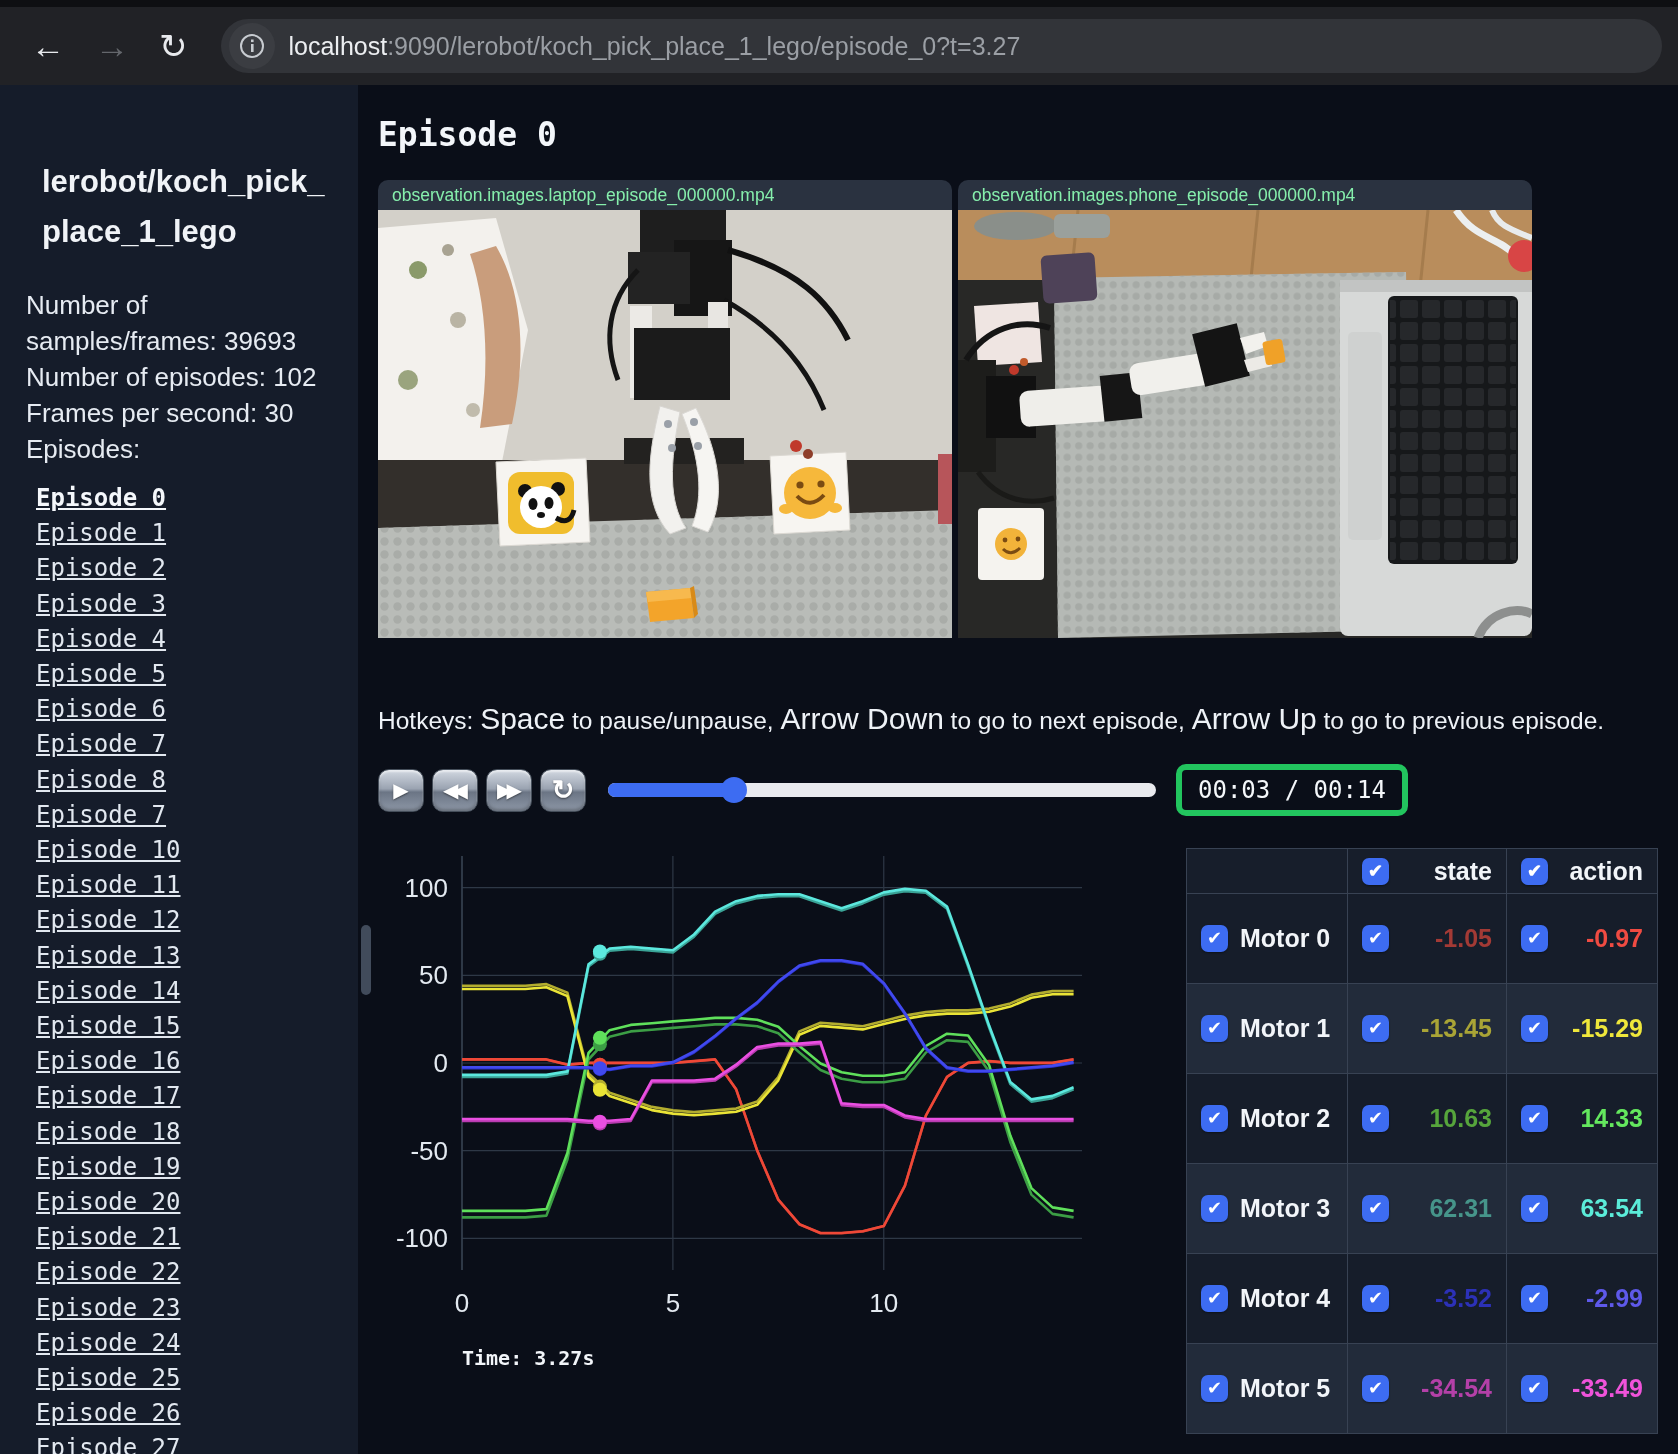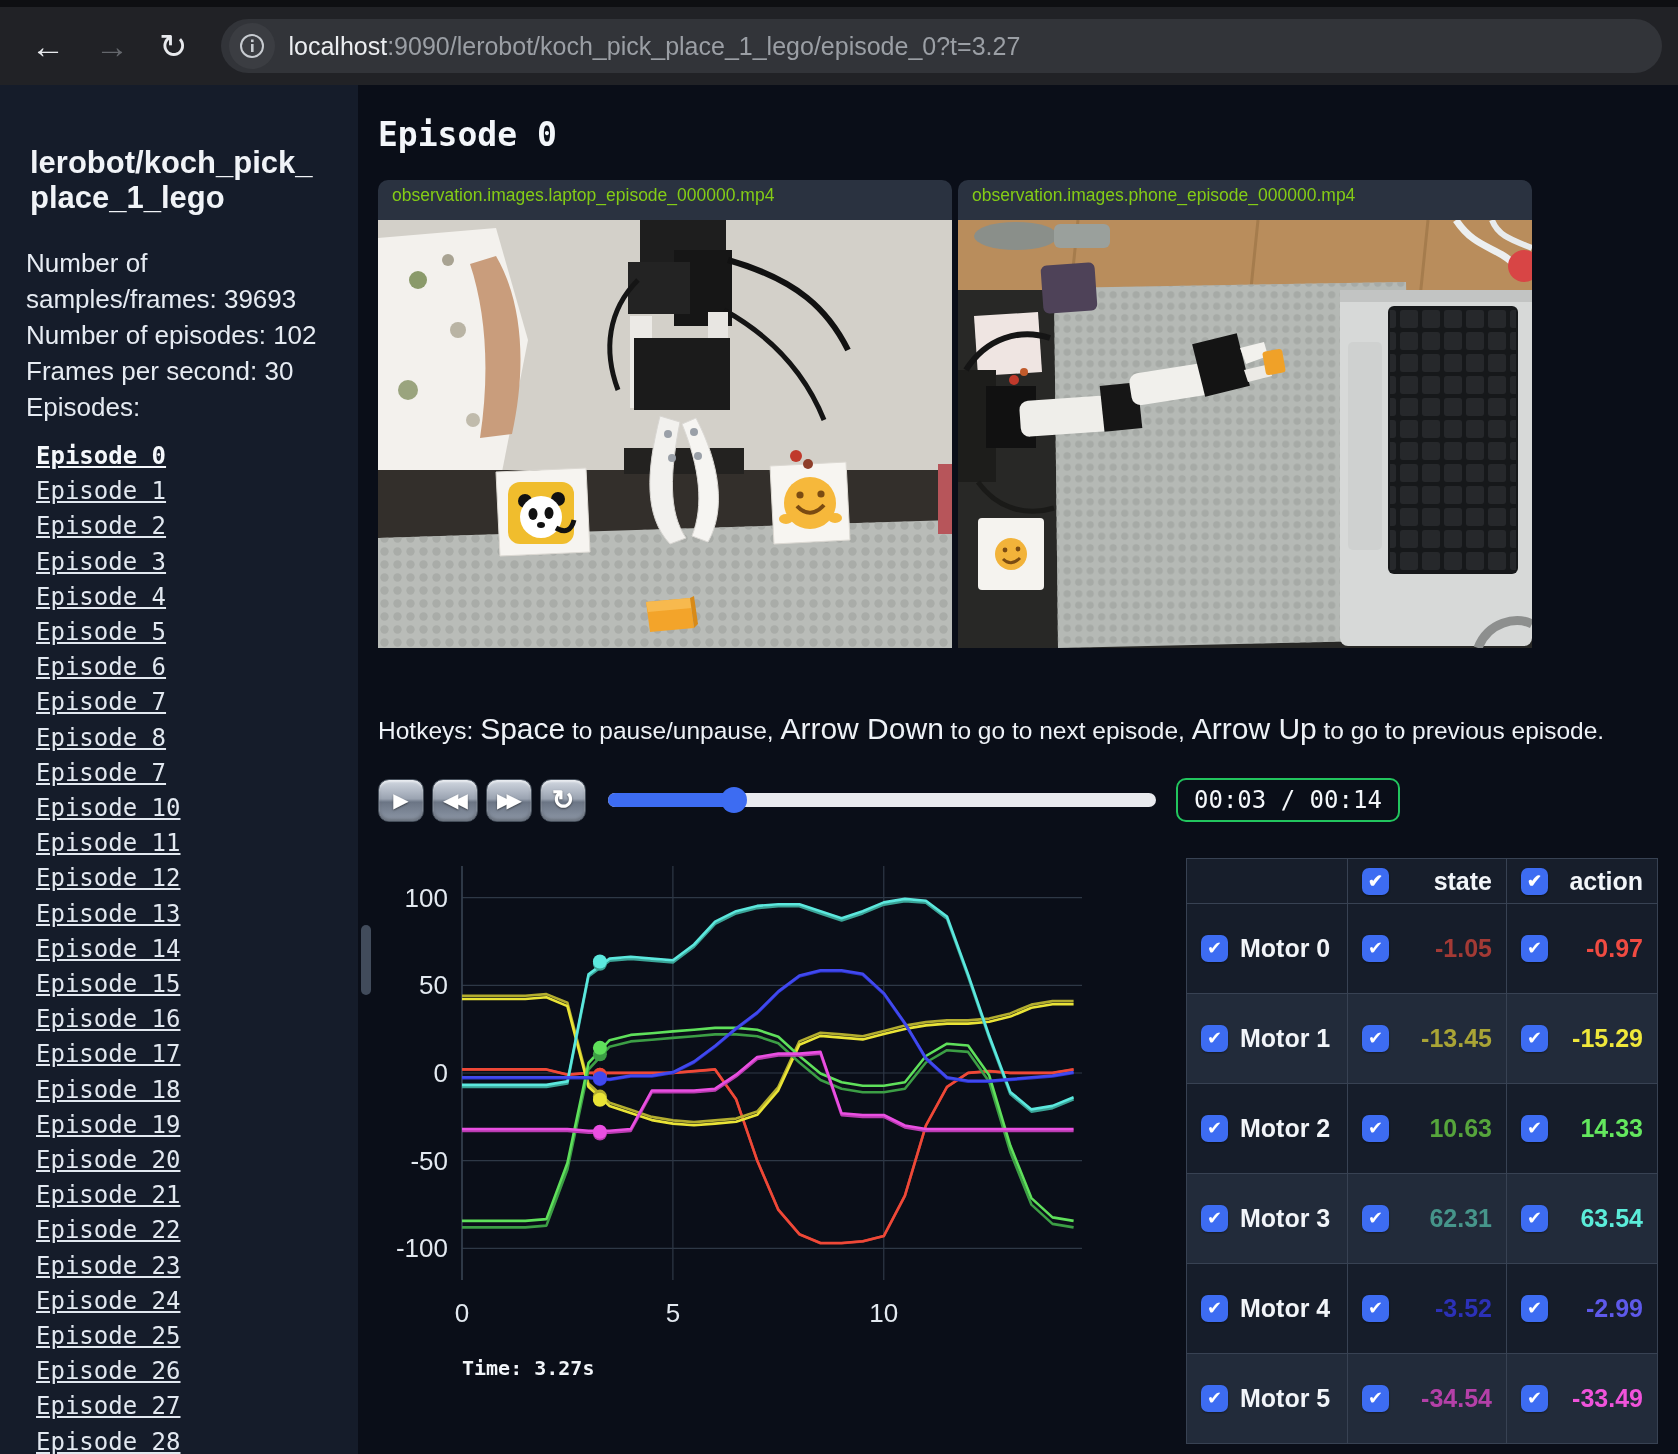--- a/index.html
+++ b/index.html
@@ -16,57 +16,57 @@
   .url-pill{flex:1;height:54px;background:#323439;border-radius:28px;margin-left:18px;
     display:flex;align-items:center;padding:0 8px;min-width:0}
   .info-badge{width:46px;height:46px;border-radius:50%;background:#3b3d42;
     display:flex;align-items:center;justify-content:center;flex:0 0 auto}
   .url-text{margin-left:14px;font-size:25px;white-space:nowrap;overflow:hidden}
   .url-host{color:#eceef1}
   .url-rest{color:#9b9fa5}
   
   .sidebar{position:absolute;left:0;top:85px;width:358px;height:1369px;background:#151c2a;
     box-sizing:border-box;padding:56px 0 0 26px;overflow:hidden}
-  .ds-title{font-size:31px;font-weight:bold;color:#f0f3f7;margin:4px;width:298px;
-    word-break:break-all;line-height:35px}
+  .ds-title{font-size:31px;font-weight:bold;color:#f0f3f7;margin:16px;width:298px;
+    word-break:break-all;line-height:50px}
   .stats{margin-top:30px;width:312px;font-size:26px;line-height:36px;color:#e6ebf2}
   .stats p{margin:0}
   .episodes{list-style:none;margin:14px 0 0;padding:0 0 0 10px;
     font-family:"DejaVu Sans Mono",monospace;font-size:24px;line-height:35.2px}
   .episodes a{color:#e2e8f0;text-decoration:underline;cursor:pointer}
   .episodes a.active{font-weight:bold;color:#f4f7fb}
   .scroll-thumb{position:absolute;left:361px;top:925px;width:10px;height:70px;
     border-radius:6px;background:#414b5b}
   
   .main{position:absolute;left:358px;top:85px;width:1320px;height:1369px;
     box-sizing:border-box;padding:30px 0 0 20px}
   .page-title{font-family:"DejaVu Sans Mono",monospace;font-size:33px;font-weight:bold;
     color:#f3f6fa;margin:0 0 26px}
   .videos{display:flex;gap:6px}
   .video-fig{margin:0;width:574px}
-  .video-fig figcaption{height:40px;box-sizing:border-box;background:#2a3240;
-    border-radius:10px 10px 0 0;font-size:17.5px;color:#84cc16;padding:5px 14px;
+  .video-fig figcaption{height:30px;box-sizing:border-box;background:#2a3240;
+    border-radius:10px 10px 0 0;font-size:17.5px;color:#86efac;padding:5px 14px;
     white-space:nowrap;overflow:hidden}
   .scene{display:block;width:574px;height:428px}
   .hotkeys{margin:64px 0 0;font-size:24.5px;color:#eef2f7;line-height:34px}
   .hotkeys .mono{font-family:Liberation Sans, sans-serif;font-size:30px}
   .controls{display:flex;align-items:center;margin-top:26px;height:52px}
   .pbtn{width:46px;height:43px;margin-right:8px;border-radius:11px;border:1px solid #454e5a;
     background:linear-gradient(180deg,#d2d8e1 0%,#9aa3b1 46%,#6b7585 54%,#8d97a6 100%);
     color:#fff;display:flex;align-items:center;justify-content:center;
     box-shadow:inset 0 2px 2px rgba(255,255,255,.55), inset 0 -2px 3px rgba(0,0,0,.25);
     font-size:20px;padding:0;cursor:pointer}
   .pbtn .g{text-shadow:0 1px 2px rgba(0,0,0,.5);letter-spacing:-6px;margin-right:5px}
   .pbtn .g.single{letter-spacing:0;margin-right:0}
   .pbtn .g.loop{font-size:27px;font-weight:bold}
   .slider{position:relative;width:548px;height:14px;background:#e9eaee;border-radius:7px;
     margin:0 20px 0 14px;cursor:pointer}
   .slider .fill{position:absolute;left:0;top:0;height:14px;border-radius:7px;background:#3d6cf2}
   .slider .thumb{position:absolute;top:-6px;width:26px;height:26px;border-radius:50%;background:#3d6cf2}
-  .timebox{height:40px;border:2px solid #22c55e;border-radius:10px;
+  .timebox{height:40px;border:6px solid #22c55e;border-radius:10px;
     font-family:"DejaVu Sans Mono",monospace;font-size:24px;color:#f4f7fa;
     display:flex;align-items:center;padding:0 16px;white-space:nowrap}
   
   .bottom{display:flex;margin-top:16px;align-items:flex-start}
   .chart-wrap{width:712px}
   #chart{display:block}
   .time-label{font-family:"DejaVu Sans Mono",monospace;font-weight:bold;font-size:20px;
     color:#f2f5f9;margin:14px 0 0 84px}
   
   .motor-table{border-collapse:collapse;margin:16px 0 0 96px;background:#161d2a}

